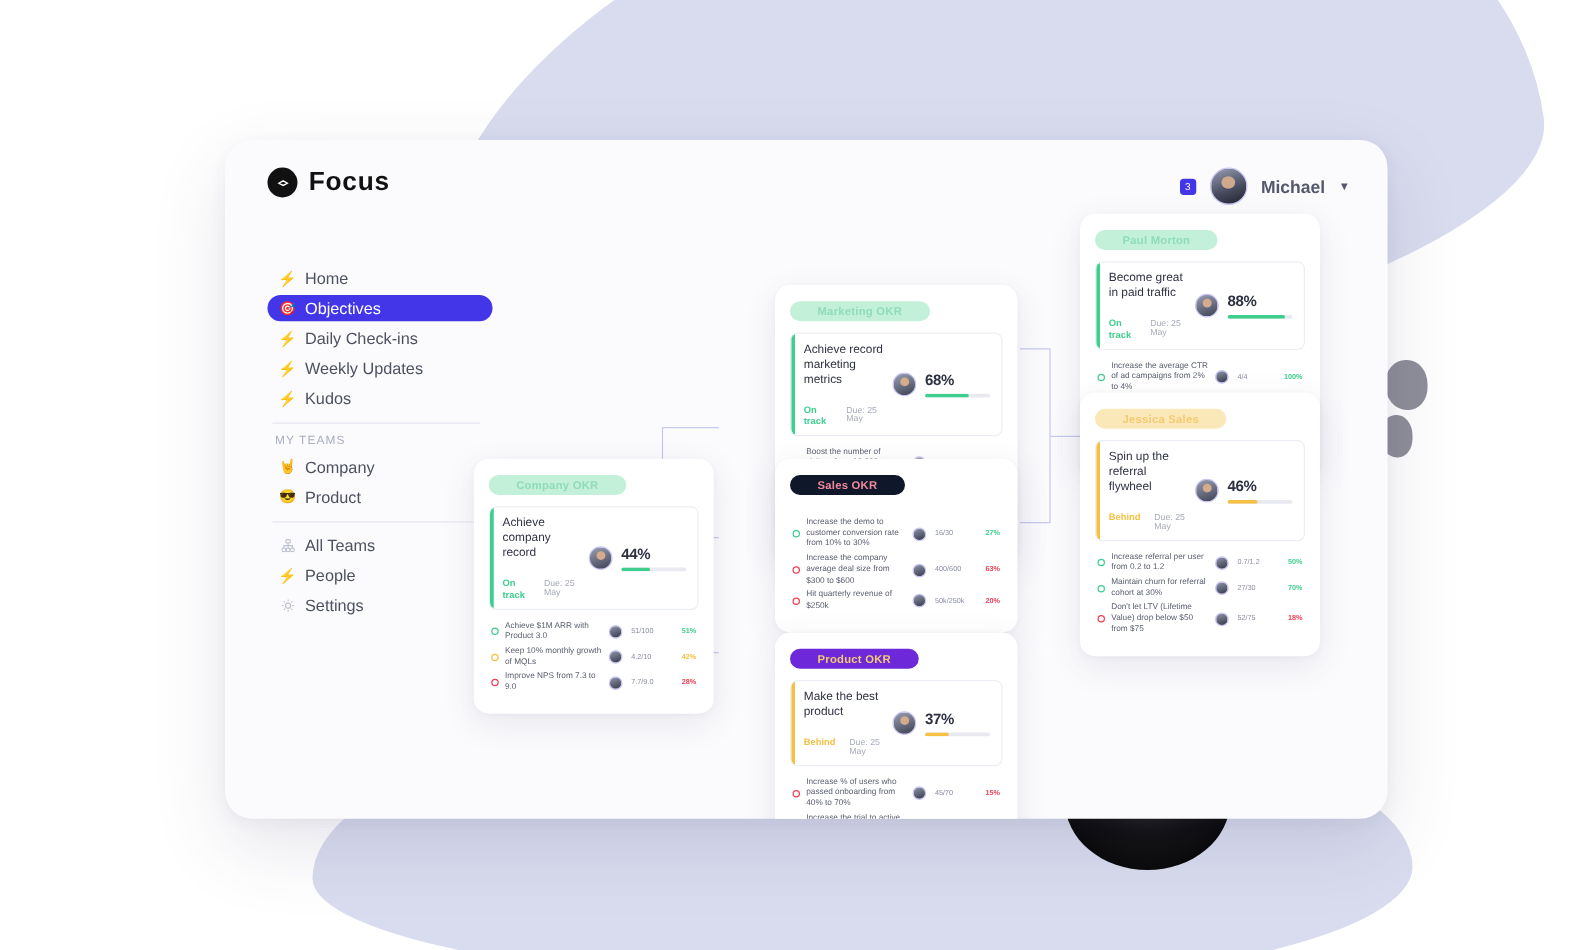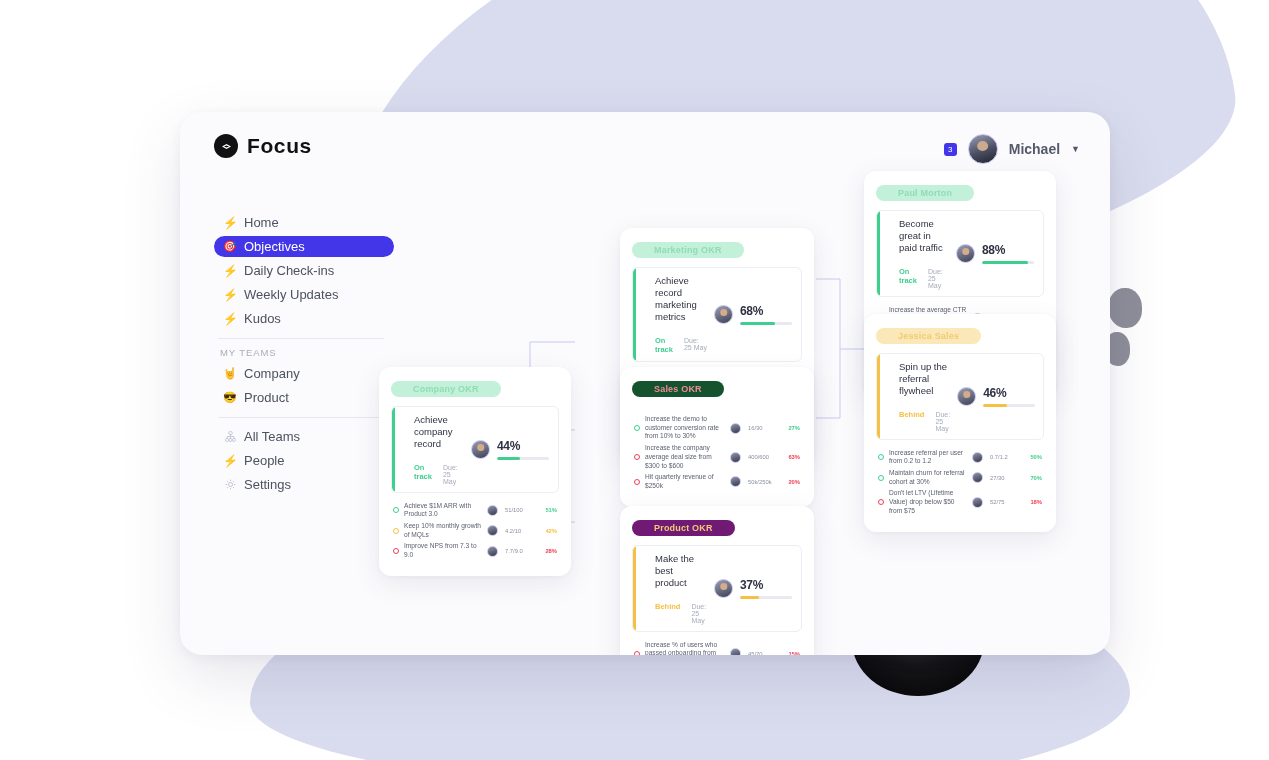--- a/index.html
+++ b/index.html
@@ -129,21 +129,21 @@
     padding: 11px 12px 13px;
   }
   .pill {
     display: inline-block; font-size: 9px; font-weight: bold;
     padding: 3px 22px; border-radius: 9px; margin-bottom: 9px;
     letter-spacing: .2px;
     text-align: right;
   }
   .obj-box {
     border: 1px solid #eceef5; border-radius: 6px;
-    display: flex; align-items: center; padding: 7px 9px 7px 12px;
+    display: flex; align-items: center; padding: 7px 9px 7px 0;
     position: relative; overflow: hidden; min-height: 38px;
   }
   .obj-accent { position: absolute; left: 0; top: 0; bottom: 0; width: 3px; }
   .obj-text { flex: 1; padding-left: 10px; }
   .obj-title { font-size: 9.5px; color: #2e3142; line-height: 1.25; }
   .obj-sub { display: flex; gap: 11px; margin-top: 13px; align-items: baseline; }
   .obj-status { font-size: 7.5px; font-weight: bold; }
   .obj-due { font-size: 7px; color: #a7abbb; }
   .obj-avatar {
     width: 19px; height: 19px; border-radius: 50%; flex: none;
@@ -373,21 +373,21 @@
             <span class="kr-pct" style="color:#f5c043">62%</span>
           </div>
           <div class="kr-row">
             <span class="kr-dot" style="color:#f5c043"></span>
             <span class="kr-text">Increase MAU from 200 to 600</span>
             <span class="kr-avatar"></span>
             <span class="kr-val">400/800</span>
             <span class="kr-pct" style="color:#f5c043">50%</span>
           </div>
         </div></div>
-      <div class="okr-card" style="left: 440px; top: 255px; width: 194px;"><div class="pill" style="background:#14532d;color:#f08a9b">Sales OKR</div><div class="kr-list">
+      <div class="okr-card" style="left: 440px; top: 255px; width: 194px;"><div class="pill" style="background:#0f172a;color:#f08a9b">Sales OKR</div><div class="kr-list">
           <div class="kr-row">
             <span class="kr-dot" style="color:#3ecf8e"></span>
             <span class="kr-text">Increase the demo to customer conversion rate from 10% to 30%</span>
             <span class="kr-avatar"></span>
             <span class="kr-val">16/30</span>
             <span class="kr-pct" style="color:#3ecf8e">27%</span>
           </div>
           <div class="kr-row">
             <span class="kr-dot" style="color:#ef4056"></span>
             <span class="kr-text">Increase the company average deal size from $300 to $600</span>
@@ -396,21 +396,21 @@
             <span class="kr-pct" style="color:#ef4056">63%</span>
           </div>
           <div class="kr-row">
             <span class="kr-dot" style="color:#ef4056"></span>
             <span class="kr-text">Hit quarterly revenue of $250k</span>
             <span class="kr-avatar"></span>
             <span class="kr-val">50k/250k</span>
             <span class="kr-pct" style="color:#ef4056">20%</span>
           </div>
         </div></div>
-      <div class="okr-card" style="left: 440px; top: 394px; width: 194px;"><div class="pill" style="background:#701a75;color:#f2ca72">Product OKR</div><div class="obj-box">
+      <div class="okr-card" style="left: 440px; top: 394px; width: 194px;"><div class="pill" style="background:#6d28d9;color:#f2ca72">Product OKR</div><div class="obj-box">
           <span class="obj-accent" style="background:#f5c043"></span>
           <div class="obj-text">
             <div class="obj-title">Make the best product</div>
             <div class="obj-sub">
               <span class="obj-status" style="color:#f5c043">Behind</span>
               <span class="obj-due">Due: 25 May</span>
             </div>
           </div>
           <span class="obj-avatar"></span>
           <div class="obj-right">

